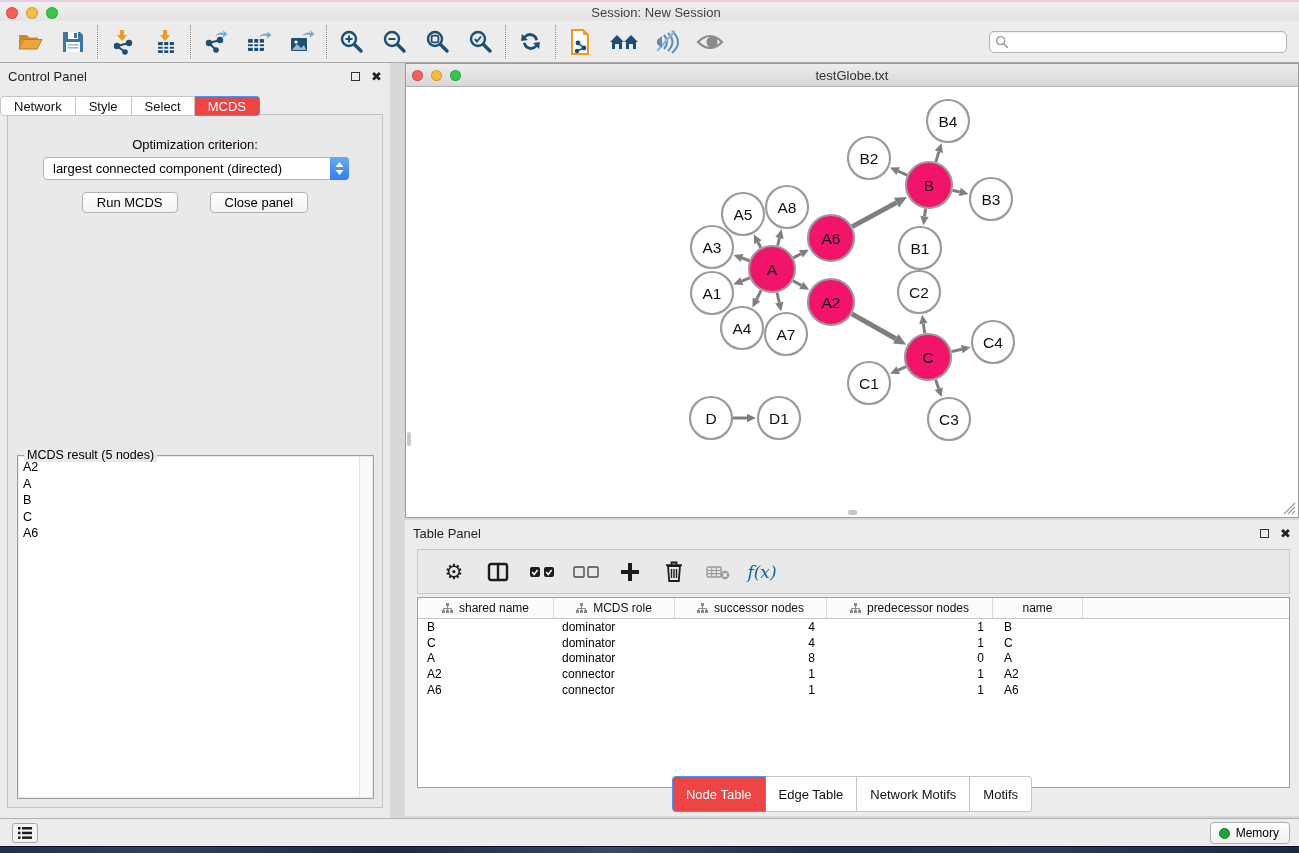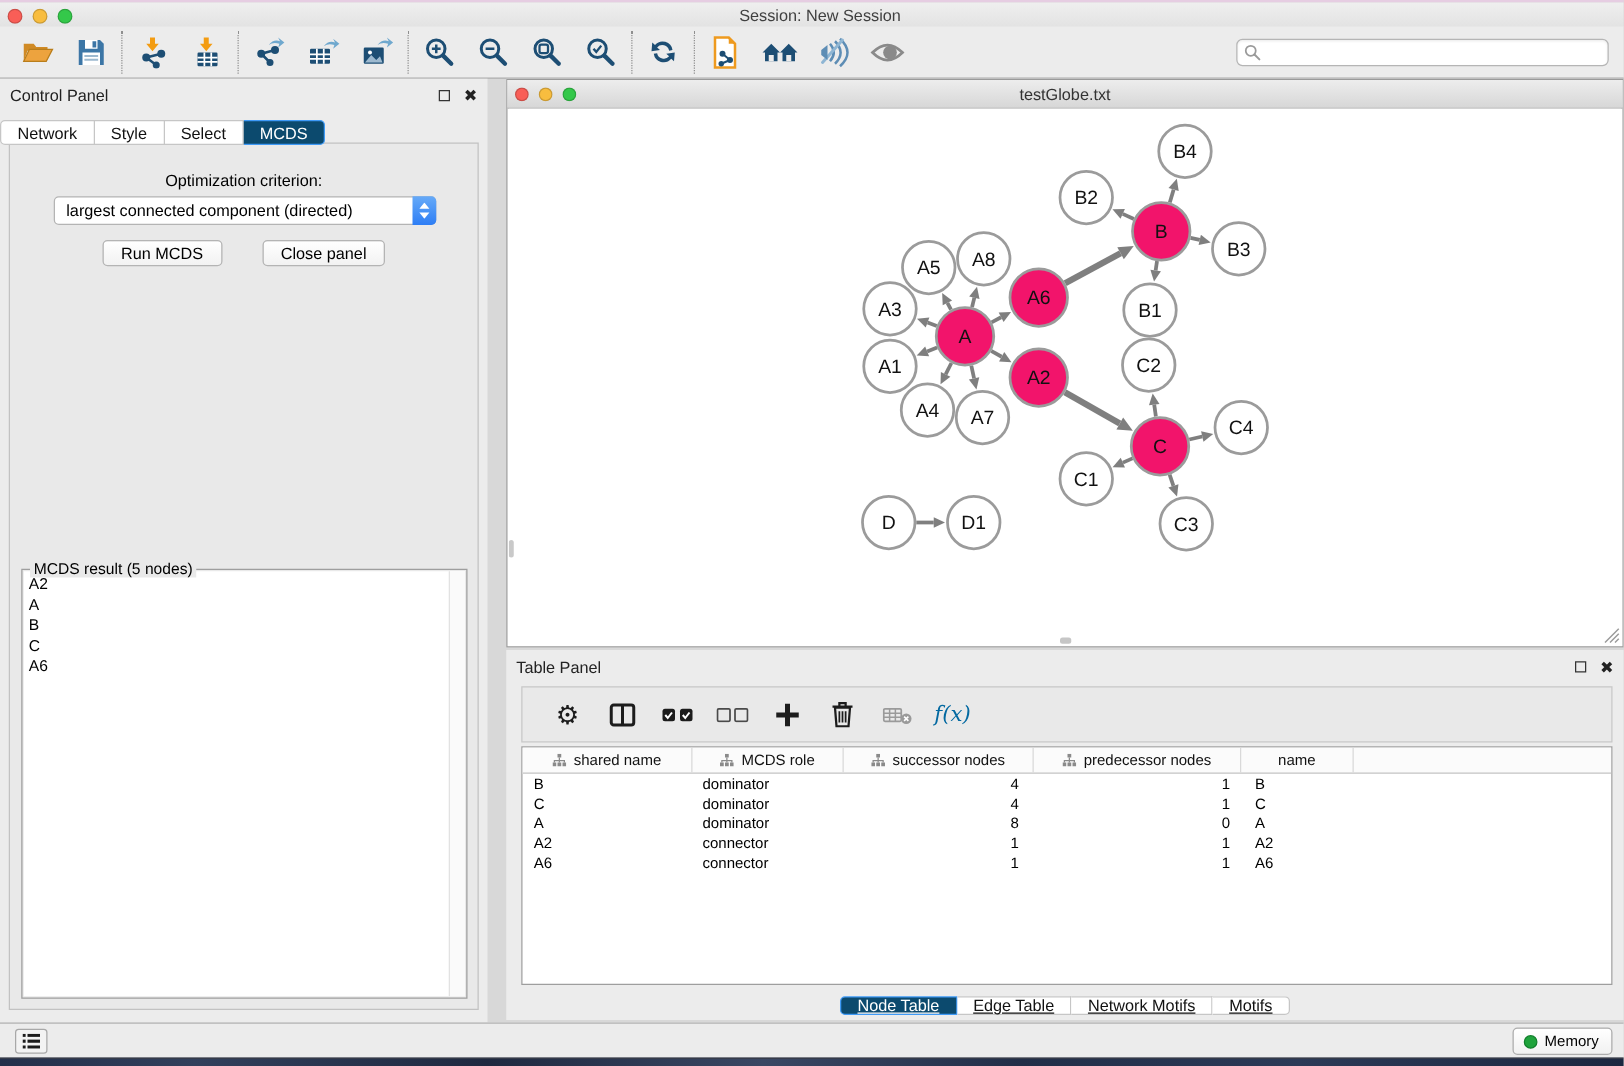--- a/index.html
+++ b/index.html
@@ -25,21 +25,21 @@
   
   .control-panel { position:absolute; left:0; top:63px; width:390px; height:755px; background:#ececec; }
   .dock-header { height:26px; display:flex; align-items:center; padding:0 8px; font-size:13px; color:#222; }
   .dock-header .spacer { flex:1; }
   .float-glyph { width:9px; height:9px; border:1.5px solid #333; margin-right:11px; }
   .close-glyph { font-size:13px; font-weight:bold; color:#222; line-height:1; }
   .seg-bar { position:absolute; left:0; right:0; top:33px; display:flex; justify-content:flex-start; z-index:2; }
   .seg-btn { height:20px; padding:0 13px; background:#fff; border:1px solid #c6c6c6; border-left:none; font-size:13px; color:#111; display:flex; align-items:center; }
   .seg-btn:first-child { border-left:1px solid #c6c6c6; border-radius:4px 0 0 4px; }
   .seg-btn:last-child { border-radius:0 4px 4px 0; }
-  .seg-btn.active { background:#0c4a6e; border-color:#3e9af7; color:#fff; }
+  .seg-btn.active { background:#ef4444; border-color:#3e9af7; color:#fff; }
   .cp-box { position:absolute; left:7px; right:7px; top:51px; bottom:10px; background:#e9e9e9; border:1px solid #c2c2c2; }
   .criterion-label { margin-top:22px; text-align:center; font-size:13px; color:#000; }
   .combo { position:absolute; left:35px; right:33px; top:42px; height:23px; background:#fff; border:1px solid #b4b4b4; border-radius:4px; display:flex; align-items:center; }
   .combo .combo-text { flex:1; font-size:13px; padding-left:9px; color:#000; white-space:nowrap; overflow:hidden; }
   .combo .stepper { width:19px; height:23px; margin:-1px -1px -1px 0; border-radius:0 4px 4px 0; background:linear-gradient(#66aaf8,#2e7ef5); display:flex; flex-direction:column; align-items:center; justify-content:center; gap:1px; }
   .combo .stepper svg { display:block; }
   .btn-row { position:absolute; left:0; right:0; top:77px; display:flex; justify-content:center; gap:32px; }
   .mac-btn { height:21px; padding:0 14px; background:linear-gradient(#ffffff,#f2f2f2); border:1px solid #b4b4b4; border-radius:4px; font-size:13px; color:#000; display:flex; align-items:center; }
   .result-group { position:absolute; left:9px; right:8px; top:340px; bottom:8px; border:1px solid #9e9e9e; }
   .result-legend { position:absolute; left:6px; top:-8px; background:#e9e9e9; padding:0 3px; font-size:12.5px; color:#000; }
@@ -70,21 +70,21 @@
   .th { display:flex; align-items:center; justify-content:center; gap:6px; font-size:12px; color:#111; border-right:1px solid #d9d9d9; }
   .tbody .trow { display:flex; height:15.7px; align-items:center; }
   .tcell { font-size:12px; color:#000; white-space:nowrap; }
   .c0 { width:136px; padding-left:9px; }
   .c1 { width:121px; padding-left:8px; }
   .c2 { width:152px; text-align:right; padding-right:12px; }
   .c3 { width:166px; text-align:right; padding-right:9px; }
   .c4 { width:90px; padding-left:11px; }
   .th.c0,.th.c1,.th.c2,.th.c3,.th.c4 { padding:0; text-align:center; }
   .tp-tabs { position:absolute; left:0; right:0; bottom:4px; display:flex; justify-content:center; }
-  .tp-tabs .seg-btn { height:15px; font-size:13px;text-decoration:underline; }
+  .tp-tabs .seg-btn { height:36px; font-size:13px; }
 
   
   .status-bar { position:absolute; left:0; top:818px; width:1299px; height:28px; background:#ececec; border-top:1px solid #b2b2b2; }
   .list-btn { position:absolute; left:12px; top:4px; width:26px; height:20px; background:#f3f3f3; border:1px solid #a8a8a8; border-radius:3px; display:flex; align-items:center; justify-content:center; }
   .memory-btn { position:absolute; right:9px; top:3px; height:22px; padding:0 10px 0 8px; background:linear-gradient(#ffffff,#f1f1f1); border:1px solid #adadad; border-radius:4px; display:flex; align-items:center; gap:6px; }
   .memory-dot { width:11px; height:11px; border-radius:50%; background:#1fa33c; border:1px solid #12802c; }
   .memory-label { font-size:12px; color:#000; }
   .desktop-strip-bottom { position:absolute; left:0; top:846px; width:1299px; height:7px;
     background:linear-gradient(90deg,#232f4a,#32405c 12%,#1f2940 30%,#3a4763 47%,#222e48 63%,#2c3a57 80%,#1c2740);
     border-top:1px solid #0e1526; }

